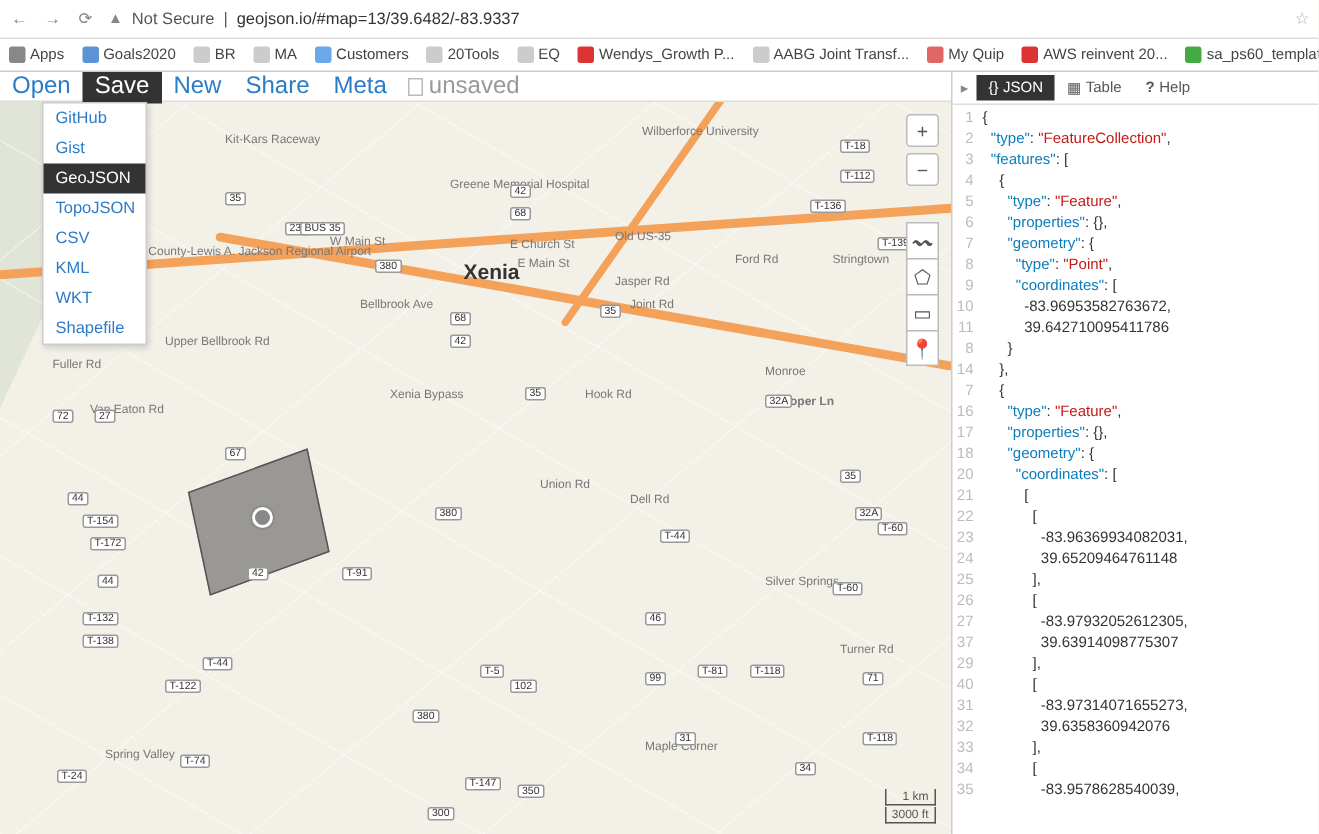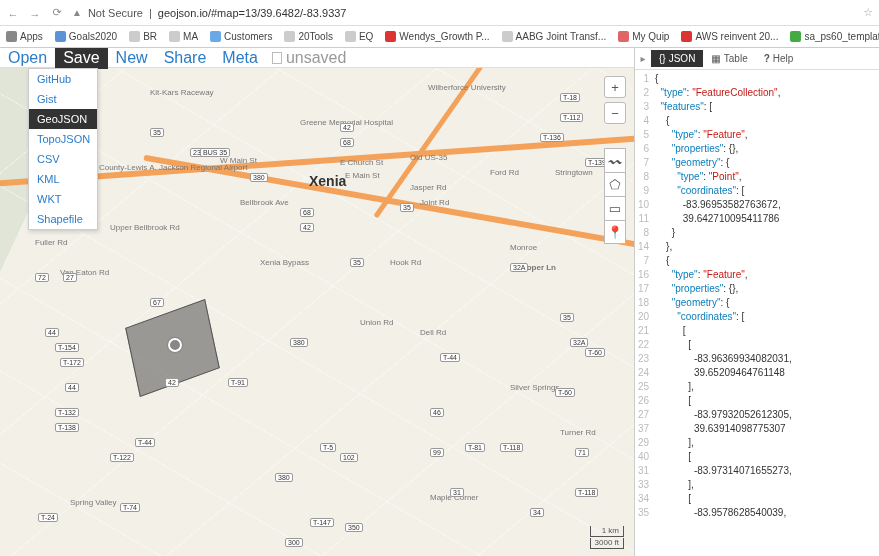--- a/index.html
+++ b/index.html
@@ -391,20 +391,24 @@
         </div>
         <div class="code-line">
           <span class="lineno">40</span>
           <span class="code">            [</span>
         </div>
         <div class="code-line">
           <span class="lineno">31</span>
           <span class="code">              -83.97314071655273,</span>
         </div>
         <div class="code-line">
+          <span class="lineno">32</span>
+          <span class="code">              39.6358360942076</span>
+        </div>
+        <div class="code-line">
           <span class="lineno">33</span>
           <span class="code">            ],</span>
         </div>
         <div class="code-line">
           <span class="lineno">34</span>
           <span class="code">            [</span>
         </div>
         <div class="code-line">
           <span class="lineno">35</span>
           <span class="code">              -83.9578628540039,</span>

